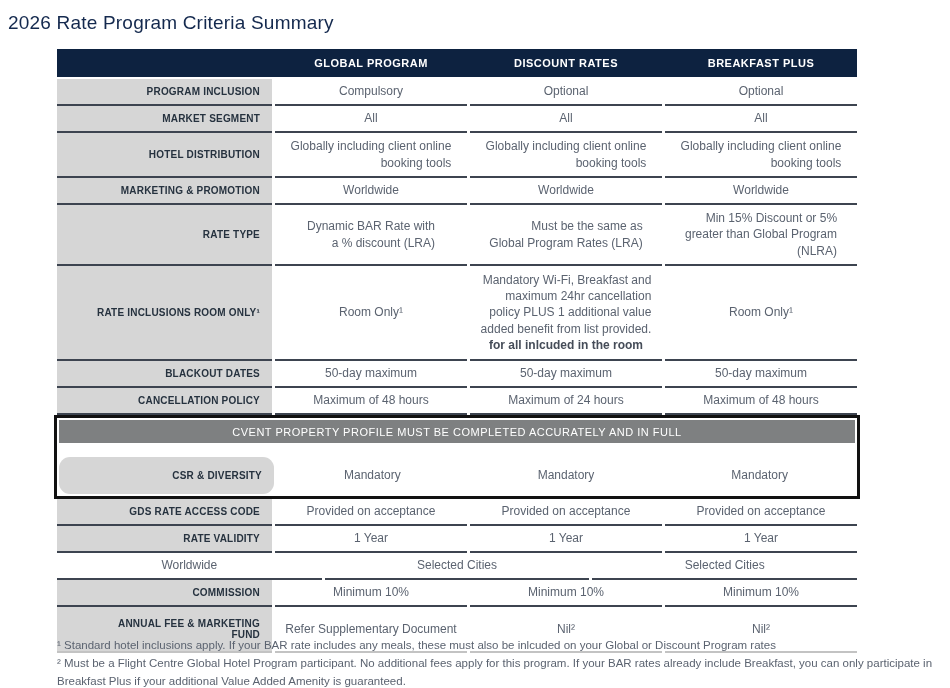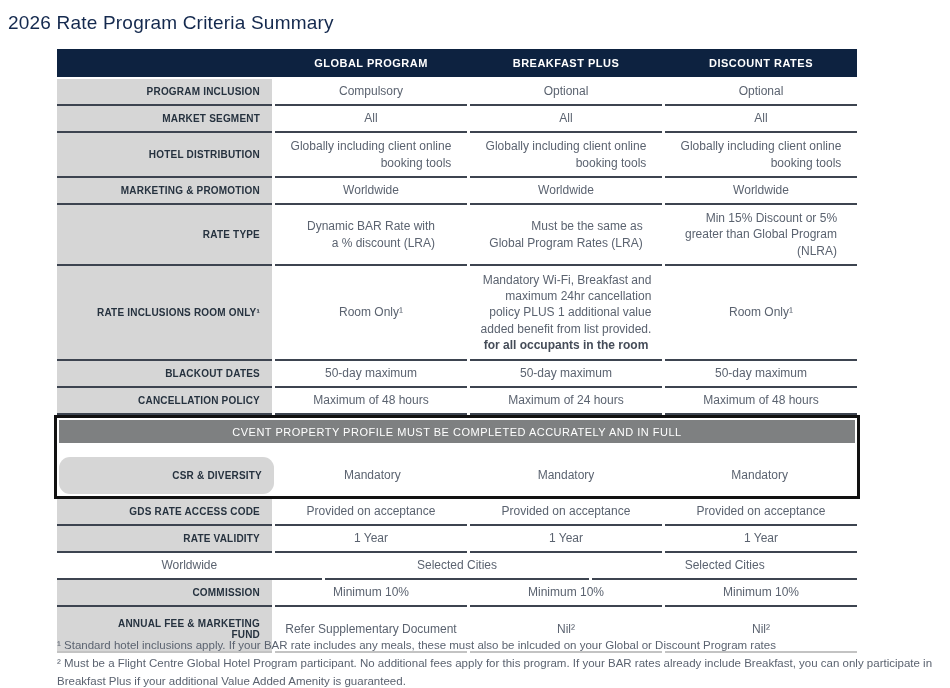--- a/index.html
+++ b/index.html
@@ -74,22 +74,22 @@
 <body>
 
 <div class="page">
   <h1 class="title">2026 Rate Program Criteria Summary</h1>
 
   <div class="table-wrap">
 
     <div class="trow thead">
       <div class="cl"></div>
       <div class="cv">GLOBAL PROGRAM</div>
+      <div class="cv">DISCOUNT RATES</div>
       <div class="cv">BREAKFAST PLUS</div>
-      <div class="cv">DISCOUNT RATES</div>
     </div>
 
     <div class="trow r27">
       <div class="cl">PROGRAM INCLUSION</div>
       <div class="cv">Compulsory</div>
       <div class="cv">Optional</div>
       <div class="cv">Optional</div>
     </div>
 
     <div class="trow r27">
@@ -128,21 +128,21 @@
     </div>
 
     <div class="trow r95">
       <div class="cl">RATE INCLUSIONS ROOM ONLY¹</div>
       <div class="cv">Room Only¹</div>
       <div class="cv">
         <span>Mandatory Wi-Fi, Breakfast and
 maximum 24hr cancellation
 policy PLUS 1 additional value
 added benefit from list provided.</span>
-        <span class="bold-line">for all occupants in the room</span>
+        <span class="bold-line">for all inlcuded in the room</span>
       </div>
       <div class="cv">Room Only¹</div>
     </div>
 
     <div class="trow r27">
       <div class="cl">BLACKOUT DATES</div>
       <div class="cv">50-day maximum</div>
       <div class="cv">50-day maximum</div>
       <div class="cv">50-day maximum</div>
     </div>

